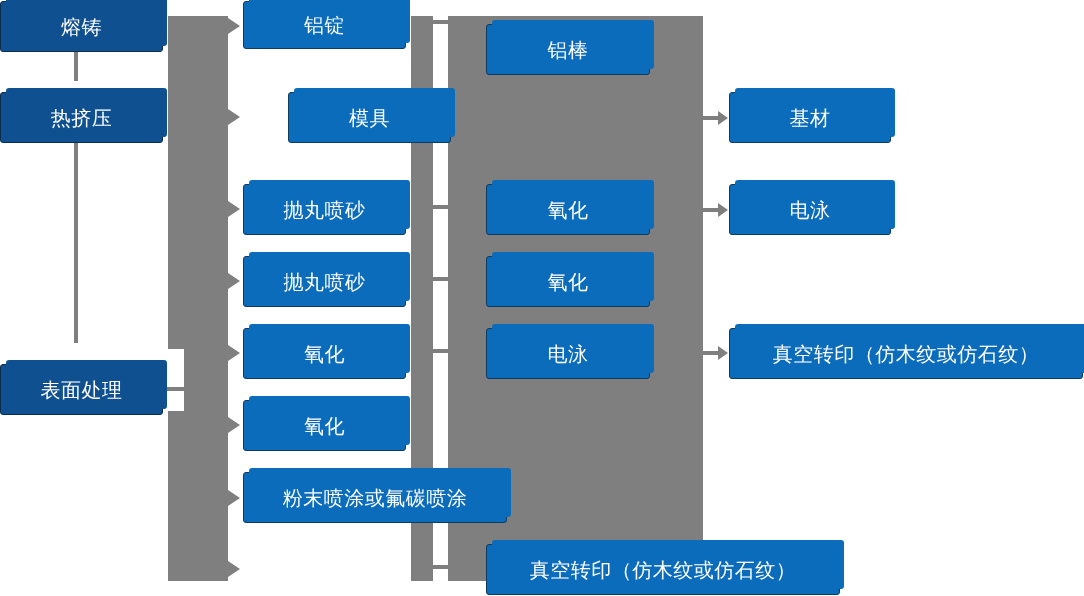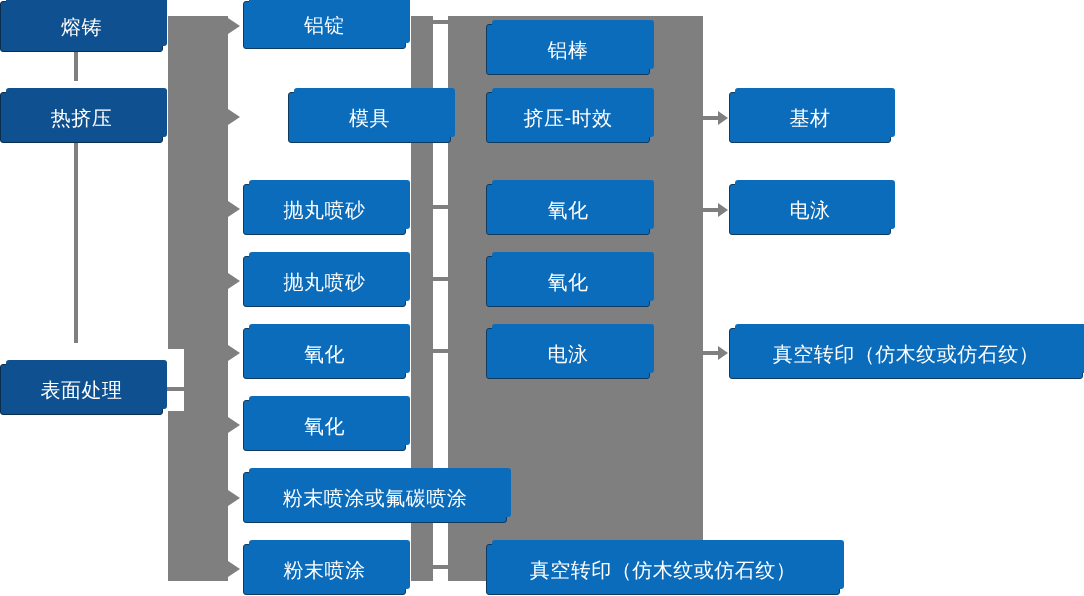--- a/index.html
+++ b/index.html
@@ -156,31 +156,25 @@
   </div>
 
   <div class="box lite fs20" style="left:243px; top:400px; width:163px; height:51px;">
     <span>氧化</span>
   </div>
 
   <div class="box lite fs20" style="left:243px; top:472px; width:264px; height:51px;">
     <span>粉末喷涂或氟碳喷涂</span>
   </div>
 
-  <div class="box lite fs20" style="left:243px; top:544px; width:163px; height:51px;">
-    <span>粉末喷涂</span>
-  </div>
 
   <div class="box lite fs20" style="left:486px; top:1px; width:164px; height:51px;margin-top:23px;">
     <span>铝棒</span>
   </div>
 
-  <div class="box lite fs20" style="left:486px; top:92px; width:164px; height:51px;">
-    <span>挤压-时效</span>
-  </div>
 
   <div class="box lite fs20" style="left:486px; top:184px; width:164px; height:51px;">
     <span>氧化</span>
   </div>
 
   <div class="box lite fs20" style="left:486px; top:256px; width:164px; height:51px;">
     <span>氧化</span>
   </div>
 
   <div class="box lite fs20" style="left:486px; top:328px; width:164px; height:51px;">

